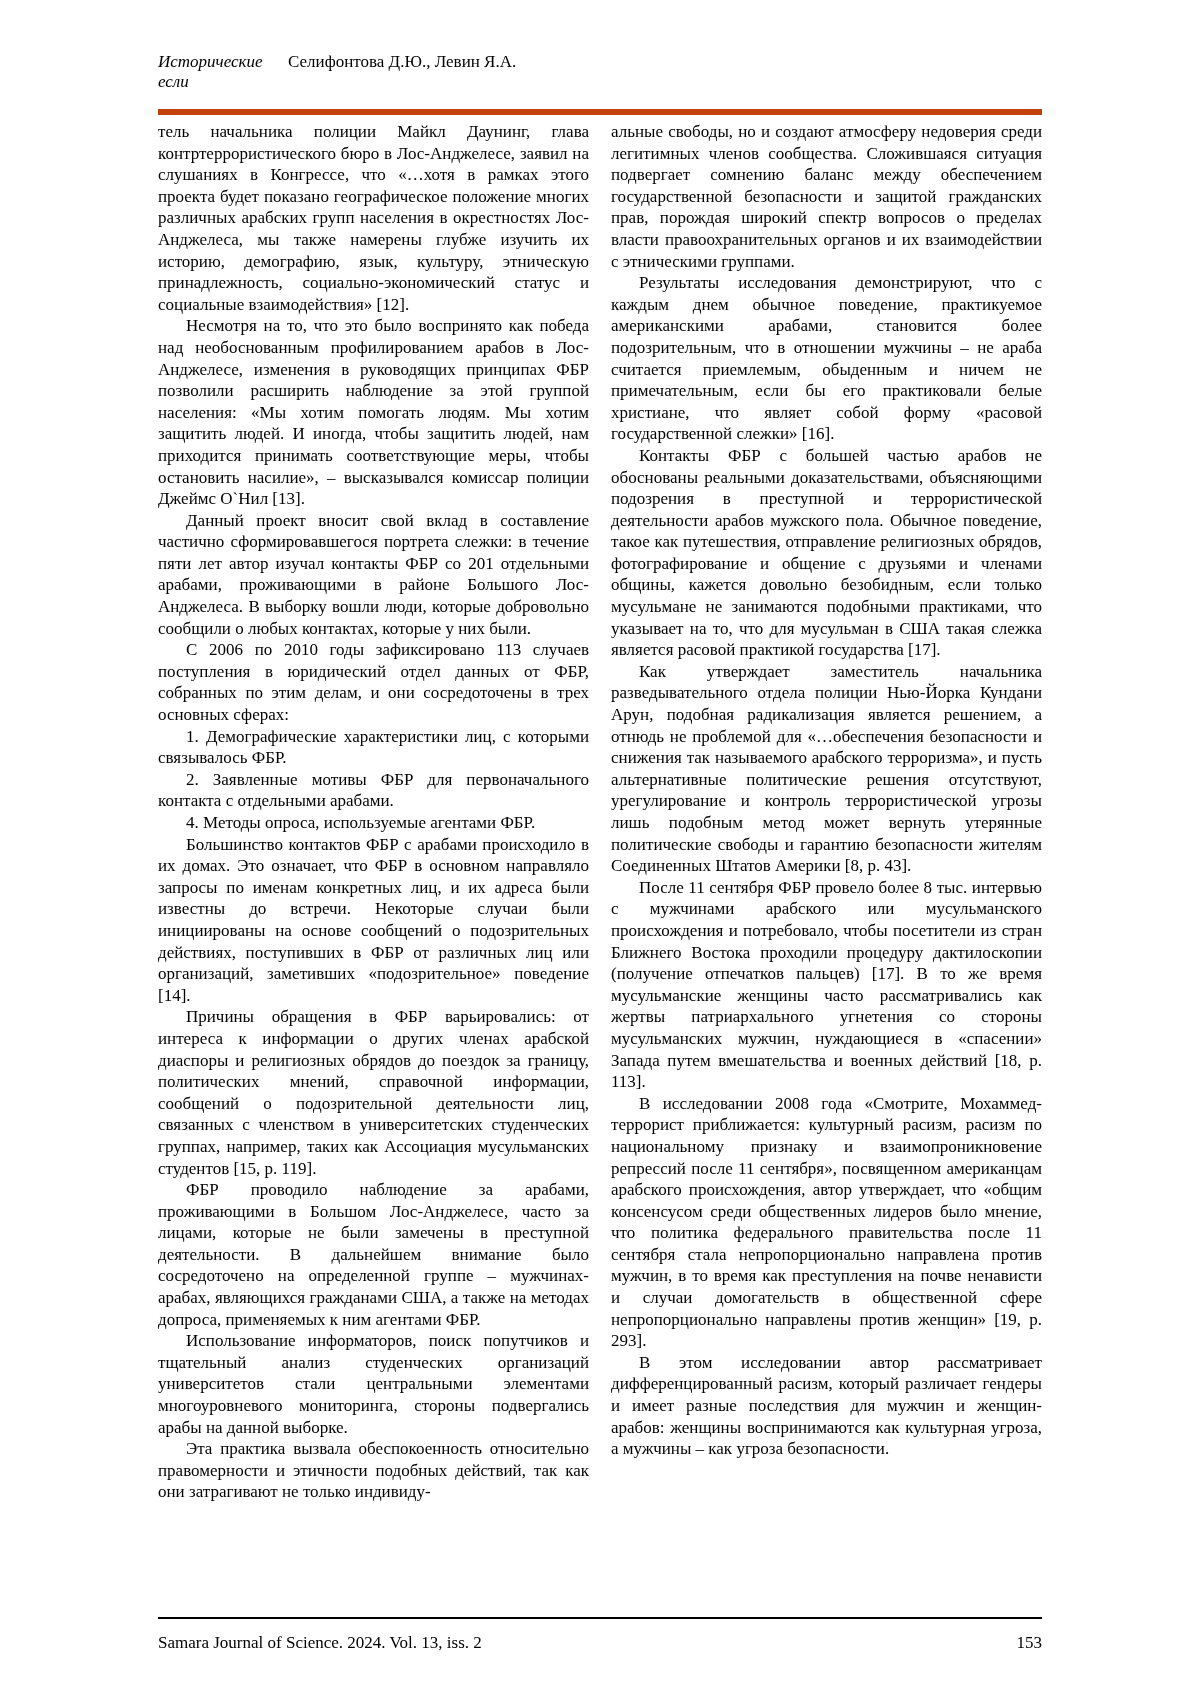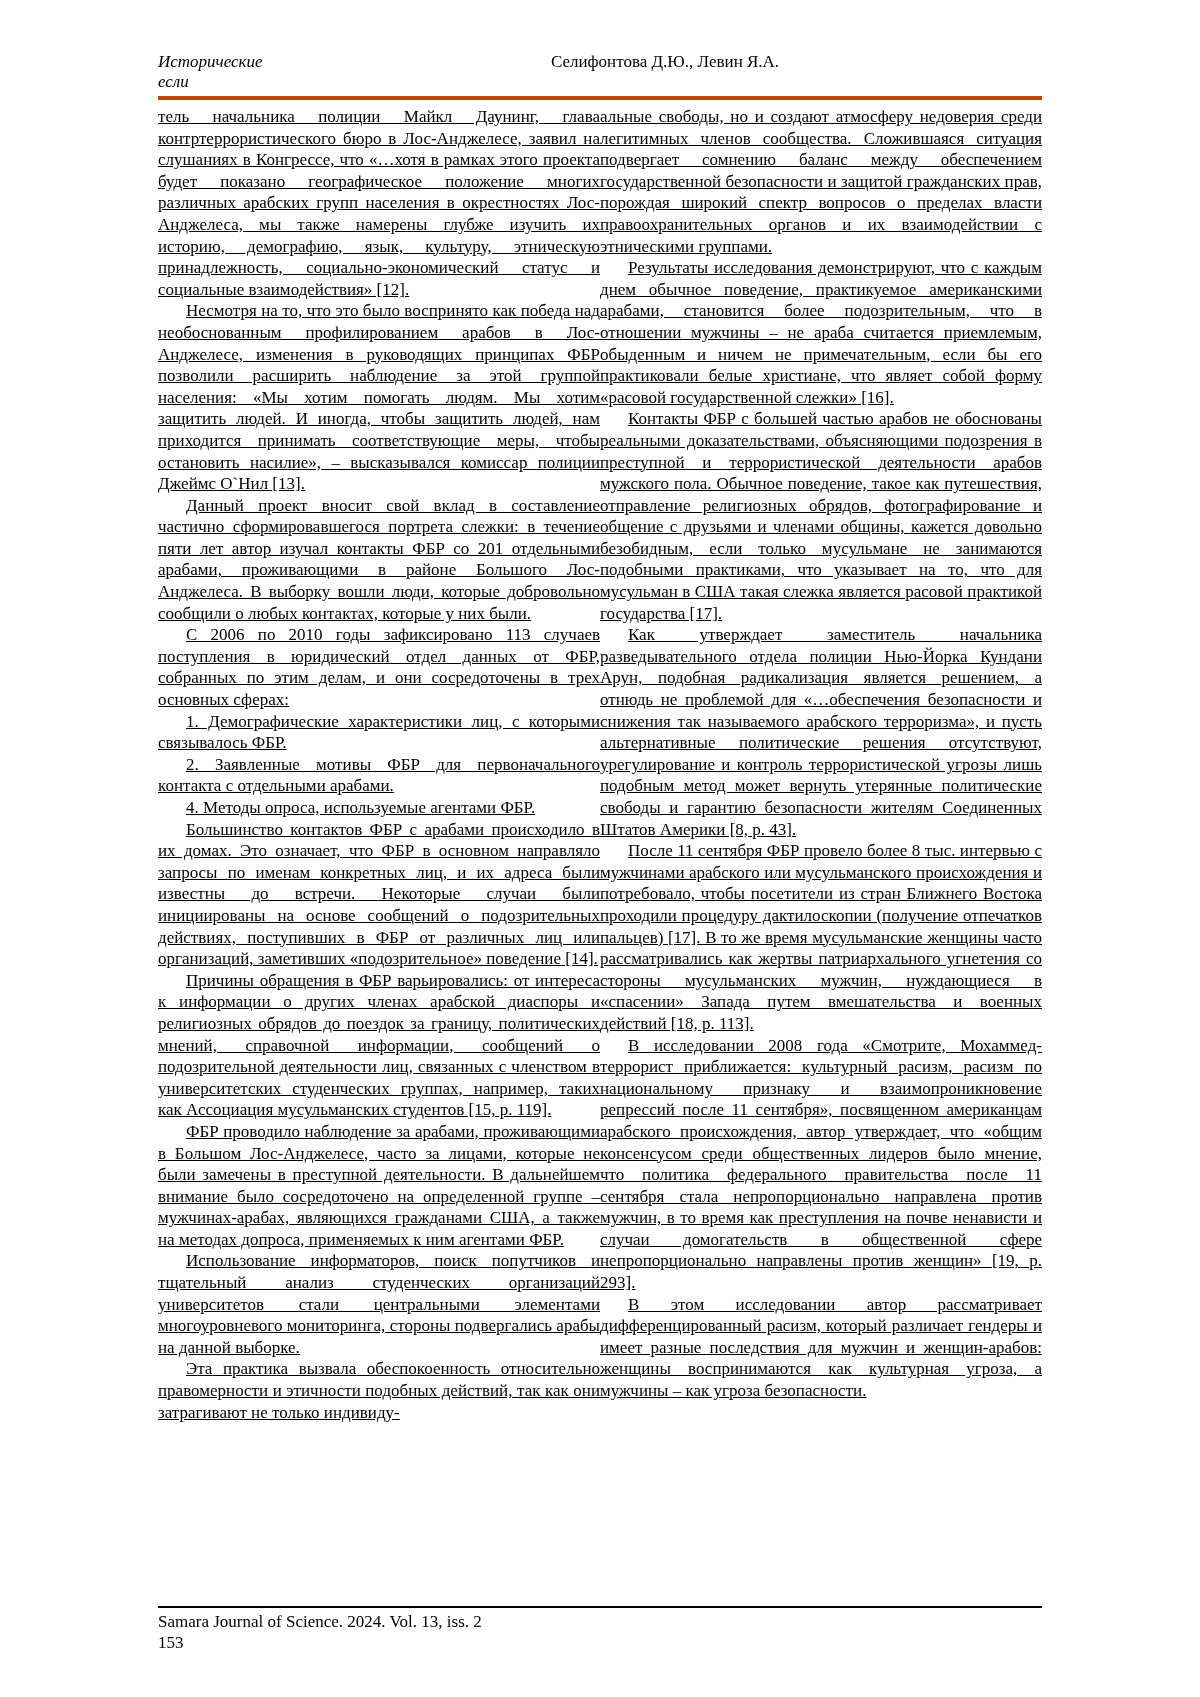--- a/index.html
+++ b/index.html
@@ -13,61 +13,60 @@
   }
   .page {
     position: relative;
     width: 1200px;
     height: 1697px;
     padding: 52px 158px 0 158px;
     overflow: hidden;
   }
   
   .page-header {
-    border-bottom: 4px solid #c2410c;
-    padding-bottom: 4px;
+    border-bottom: 6px solid #c2410c;
+    padding-bottom: 17px;
     font-size: 17px;
     line-height: 20px;
   }
   .header-row { display: flex; }
   .section-name {
     width: 130px;
     flex: 0 0 130px;
     font-style: italic;
     text-align: left;
   }
-  .authors-cell { flex: 1; text-align: center; }
+  .authors-cell { flex: 1; text-align: left; }
   .title-cell { flex: 1; text-align: center; }
   
   .columns {
     display: flex;
+    gap: 22px;
     margin-top: 6px;
-    text-decoration: underline;
   }
   .col { flex: 1; min-width: 0; }
   .col p {
     font-size: 17px;
     line-height: 21.6px;
     text-align: justify;
     text-indent: 28px;
   }
   .col p.cont { text-indent: 0; }
   
   .page-footer {
     position: absolute;
     left: 158px;
     right: 158px;
     bottom: 44px;
     border-top: 2px solid #000;
-    padding-top: 3px;
+    padding-top: 13px;
     display: flex;
     justify-content: space-between;
     font-size: 17px;
     line-height: 21px;
-    flex-direction: column;
   }
 </style>
 </head>
 <body>
 
 <div class="page">
 
   <header class="page-header">
     <div class="header-row">
       <span class="section-name">Исторические</span>

